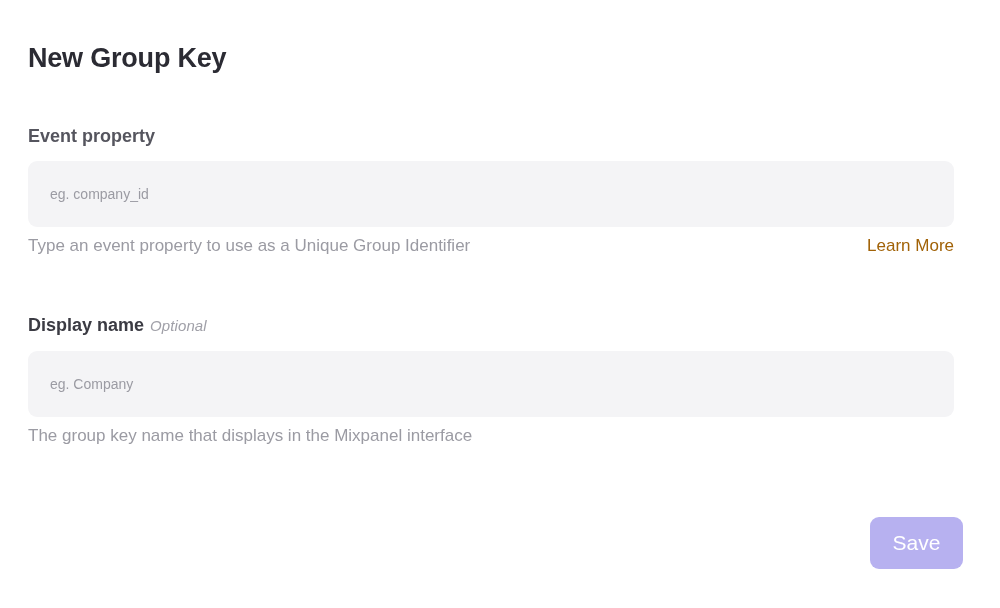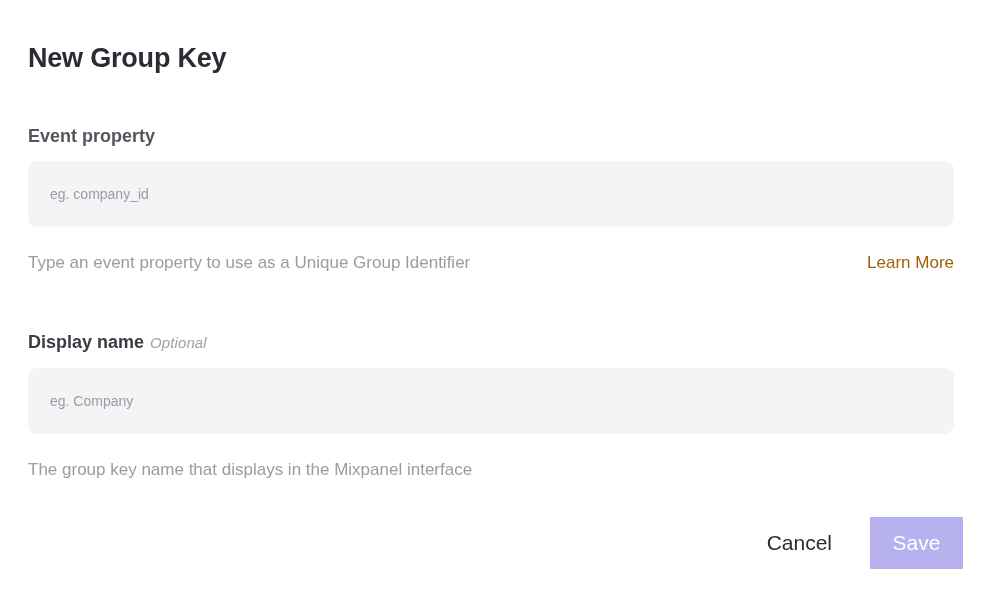--- a/index.html
+++ b/index.html
@@ -84,21 +84,21 @@
   .text-input::placeholder {
     color: #9b9ba3;
     opacity: 1;
   }
 
   .helper-row {
     display: flex;
     align-items: flex-start;
     justify-content: space-between;
     width: 926px;
-    margin-top: 25px;
+    margin-top: 8px;
   }
 
   .helper-text {
     font-size: 17px;
     line-height: 22px;
     color: #9b9ba3;
   }
 
   .learn-more-link {
     font-size: 17px;
@@ -130,21 +130,21 @@
     color: #2b2b33;
     cursor: pointer;
     padding: 12px 10px;
     margin-right: 28px;
     line-height: 26px;
   }
 
   .save-button {
     background: #b7b1f0;
     border: none;
-    border-radius: 1px;
+    border-radius: 9px;
     width: 93px;
     height: 52px;
     font-family: "Liberation Sans", sans-serif;
     font-size: 21px;
     color: #ffffff;
     cursor: default;
     line-height: 52px;
     padding: 0;
     text-align: center;
   }
@@ -173,17 +173,16 @@
       <label class="field-label strong"><span>Display name</span><span class="label-optional">Optional</span></label>
       <input class="text-input" type="text" placeholder="eg. Company" style="">
       <div class="helper-row">
         <span class="helper-text">The group key name that displays in the Mixpanel interface</span>
       </div>
     </div>
 
   </div>
 
   <div class="footer">
-    <button class="cancel-button">Cancel</button>
     <button class="save-button">Save</button>
   </div>
 
 </div>
 
 </body></html>

